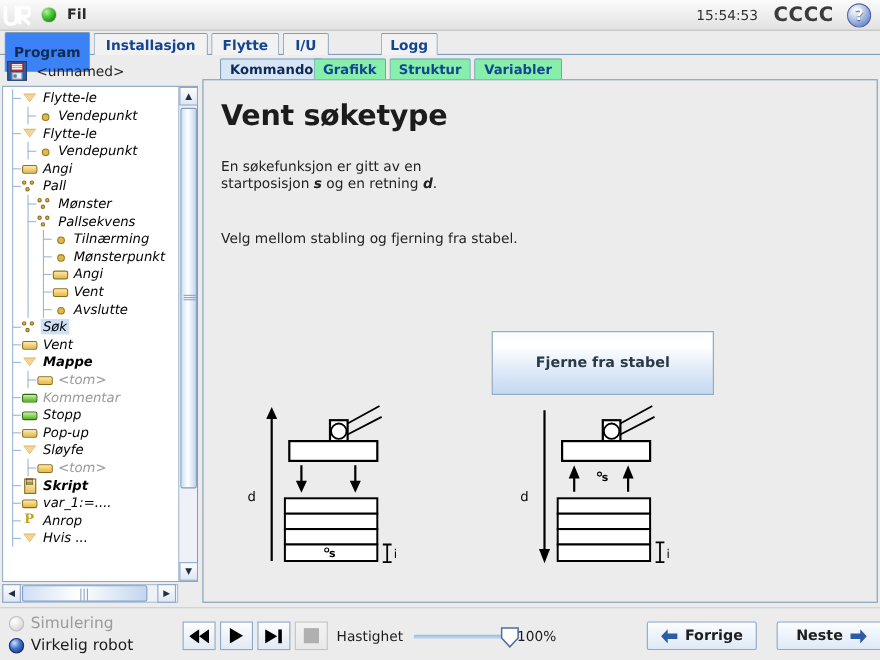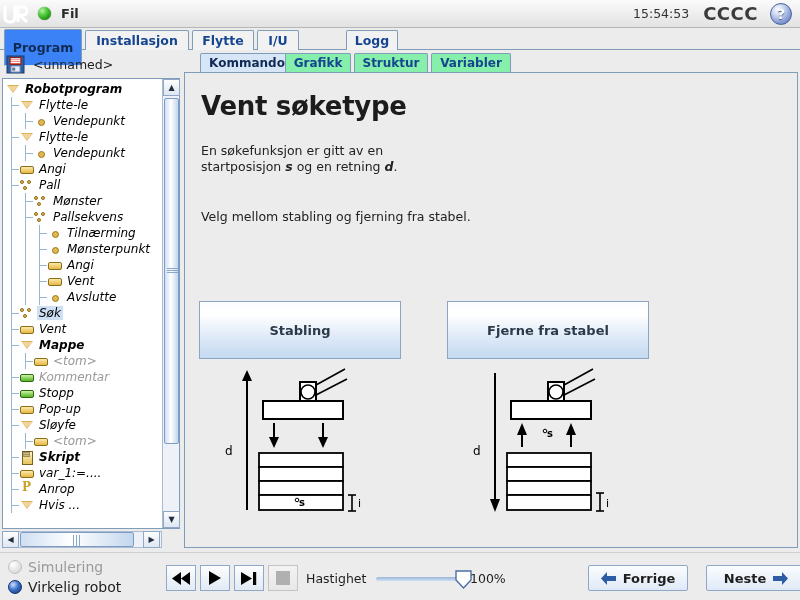--- a/index.html
+++ b/index.html
@@ -255,24 +255,20 @@
         <rect x="5" y="11" width="9" height="6" fill="#e8eef7" stroke="#7b93b5"></rect>
         <rect x="6.2" y="12.6" width="3" height="3" fill="#6a7a90"></rect>
       </svg>
     </div>
     <div id="fname">&lt;unnamed&gt;</div>
   </div>
 
   <div id="tree-outer">
     <div id="tree">
         <div class="trow">
-          <span class="ic ic-tri"></span>
-          <span class="lbl bold">Robotprogram</span>
-        </div>
-        <div class="trow">
           <span class="guide t"></span>
           <span class="ic ic-tri"></span>
           <span class="lbl">Flytte-le</span>
         </div>
         <div class="trow">
           <span class="guide v"></span>
           <span class="guide t"></span>
           <span class="ic ic-dot"></span>
           <span class="lbl">Vendepunkt</span>
         </div>
@@ -472,21 +468,20 @@
   <div id="content">
     <div id="h1">Vent søketype</div>
 
     <div class="para">
       <span>En søkefunksjon er gitt av en</span><br>
       <span>startposisjon </span><b><i>s</i></b><span> og en retning </span><b><i>d</i></b><span>.</span>
     </div>
 
     <div class="para2">Velg mellom stabling og fjerning fra stabel.</div>
 
-    <div class="choice" id="choice-a">Stabling</div>
     <div class="choice" id="choice-b">Fjerne fra stabel</div>
 
     <div class="diagram" id="diag-a">
       <svg width="202" height="150" viewBox="0 0 202 150">
 
         <line x1="48" y1="145" x2="48" y2="12" stroke="#000" stroke-width="2"></line>
         <path d="M48 5 L43 16 L53 16 Z" fill="#000"></path>
         <text x="26" y="90" font-family="DejaVu Sans, sans-serif" font-size="12" fill="#000">d</text>
 
         <rect x="101" y="17" width="16" height="19" fill="#fff" stroke="#000" stroke-width="2"></rect>

